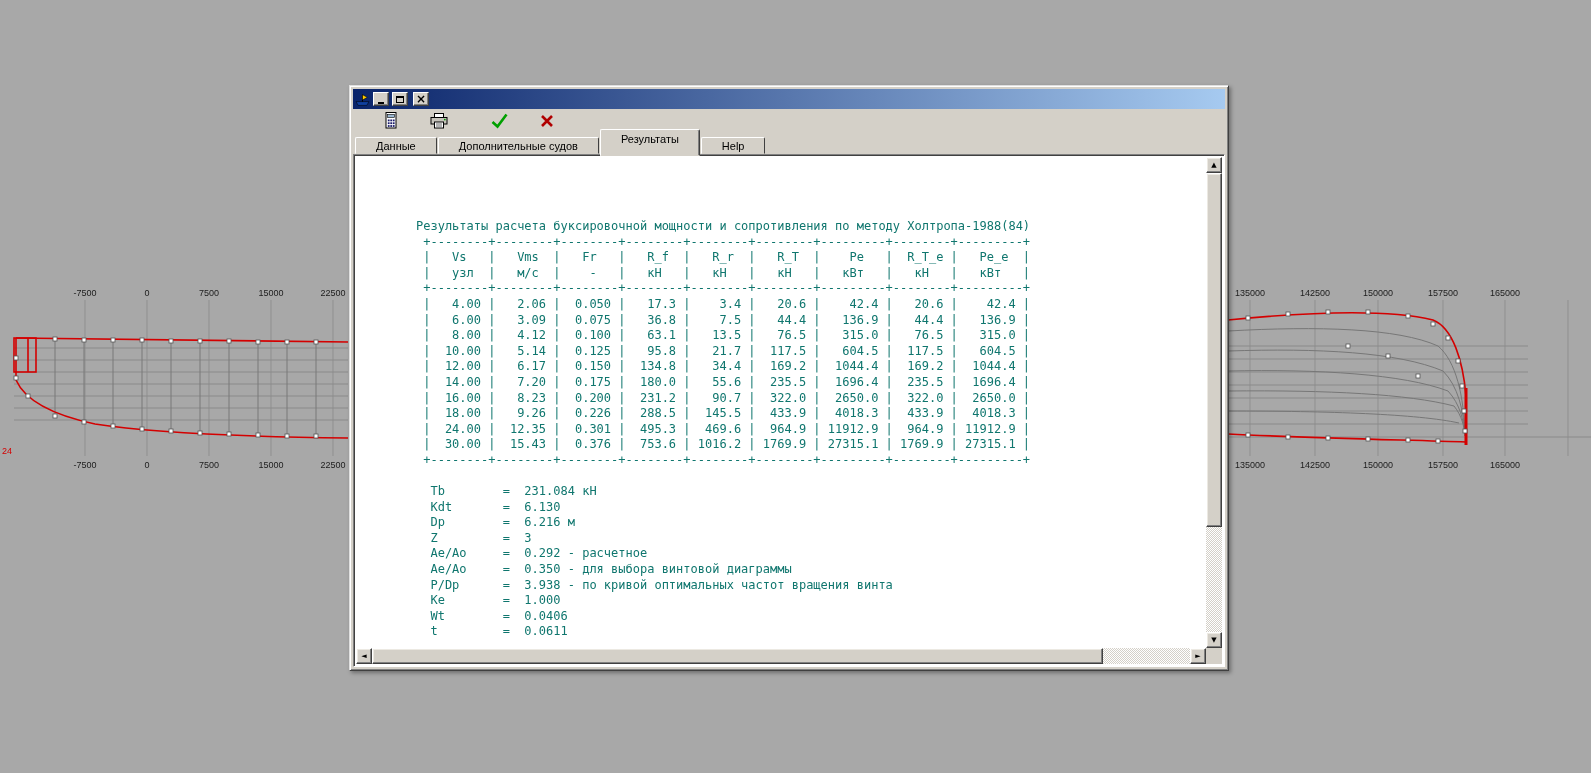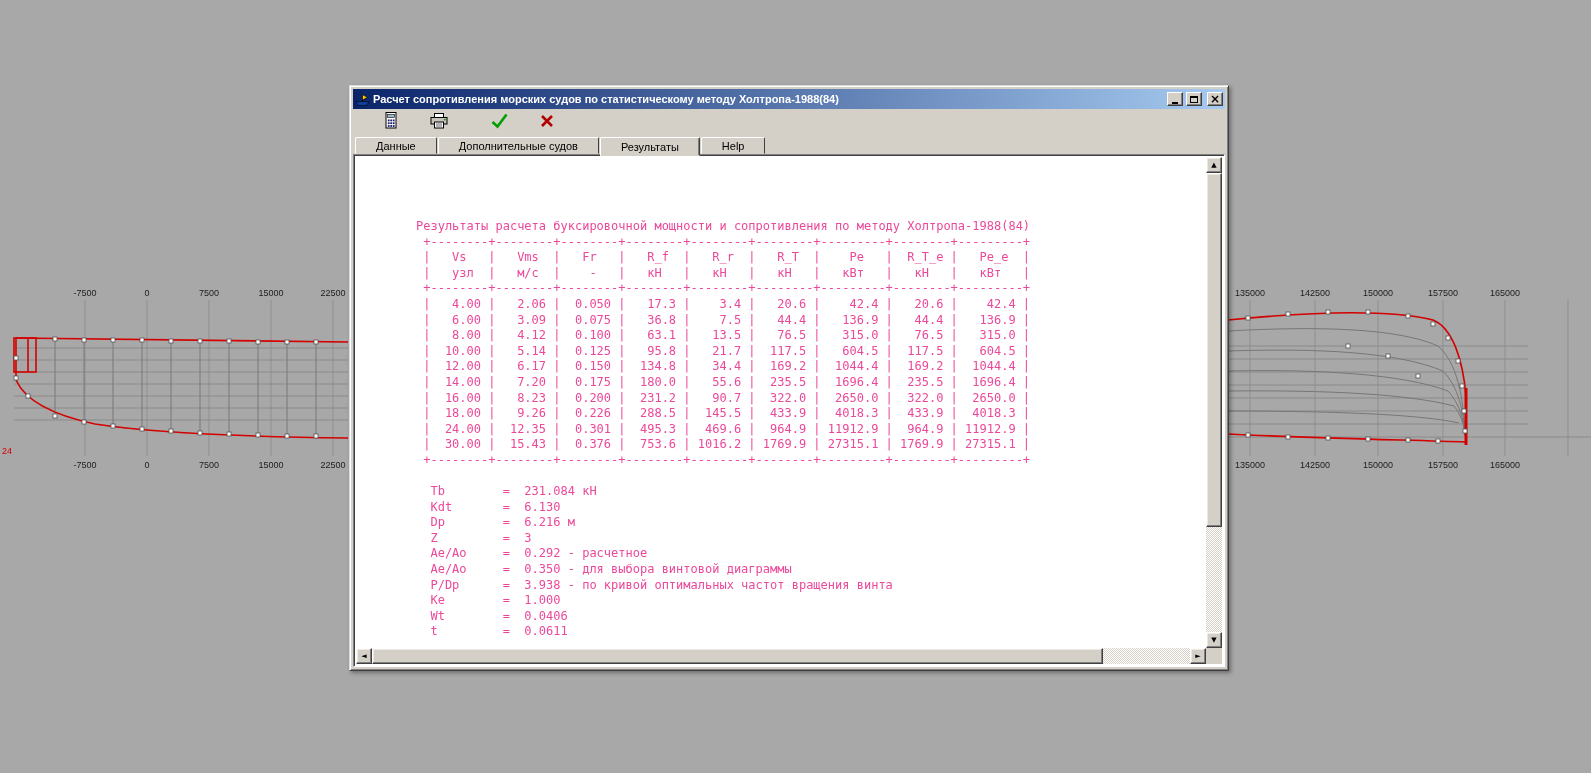--- a/index.html
+++ b/index.html
@@ -35,30 +35,30 @@
   .toolbtn { width:28px; height:23px; background:transparent; border:1px solid transparent;
              display:inline-flex; align-items:center; justify-content:center; }
   .toolbtn + .toolbtn { margin-left:20px; }
   .toolbtn.gap { margin-left:32px; }
 
   
   .tabbar { height:19px; flex:0 0 19px; display:flex; align-items:flex-end; padding-left:2px; position:relative; z-index:2; }
   .tab { height:17px; padding:2px 20px 0; font-size:11px; color:#000; background:#d4d0c8;
          border:1px solid; border-color:#fff #404040 #d4d0c8 #fff; border-radius:2px 2px 0 0;
          margin-right:1px; white-space:nowrap; }
-  .tab.active { height:19px; margin-bottom:-2px; padding-top:3px; z-index:3;
+  .tab.active { height:27px; margin-bottom:-2px; padding-top:3px; z-index:3;
                 box-shadow: inset -1px 0 0 #808080; }
 
   
   .pane { flex:1; position:relative; background:#fff;
           border:1px solid; border-color:#808080 #fff #fff #808080;
           box-shadow: inset 1px 1px 0 #404040; }
   .textview { position:absolute; left:2px; top:2px; right:18px; bottom:18px; overflow:hidden; background:#fff; }
   .results-pre { font-family:"DejaVu Sans Mono", monospace; font-size:12px; line-height:15.6px;
-                 color:#ec4899; white-space:pre; padding:62px 0 0 60px; }
+                 color:#0f766e; white-space:pre; padding:62px 0 0 60px; }
 
   
   .vscroll { position:absolute; right:2px; top:2px; bottom:18px; width:16px;
              background:#e8e6e0;
              background-image:repeating-conic-gradient(#ffffff 0% 25%, #d4d0c8 0% 50%);
              background-size:2px 2px; }
   .hscroll { position:absolute; left:2px; bottom:2px; right:18px; height:16px;
              background:#e8e6e0;
              background-image:repeating-conic-gradient(#ffffff 0% 25%, #d4d0c8 0% 50%);
              background-size:2px 2px; }
@@ -229,21 +229,20 @@
   <div class="win">
 
     <div class="titlebar">
       <span class="app-icon">
         <svg width="15" height="15" viewBox="0 0 14 14">
           <path d="M1,9 L13,9 L11,12.5 L3,12.5 Z" fill="#1040a0" stroke="#000" stroke-width="0.5"></path>
           <line x1="7" y1="2.5" x2="7" y2="9" stroke="#000"></line>
           <path d="M7,2.5 L11.5,5 L7,7.5 Z" fill="#ffcc00" stroke="#000" stroke-width="0.5"></path>
         </svg>
       </span>
-      <span class="title">Расчет сопротивления морских судов по статистическому методу Холтропа-1988(84)</span>
       <button class="winbtn">
         <span class="glyph-min"></span>
       </button>
       <button class="winbtn">
         <span class="glyph-max"></span>
       </button>
       <button class="winbtn close">
         <span class="glyph-close">×</span>
       </button>
     </div>

